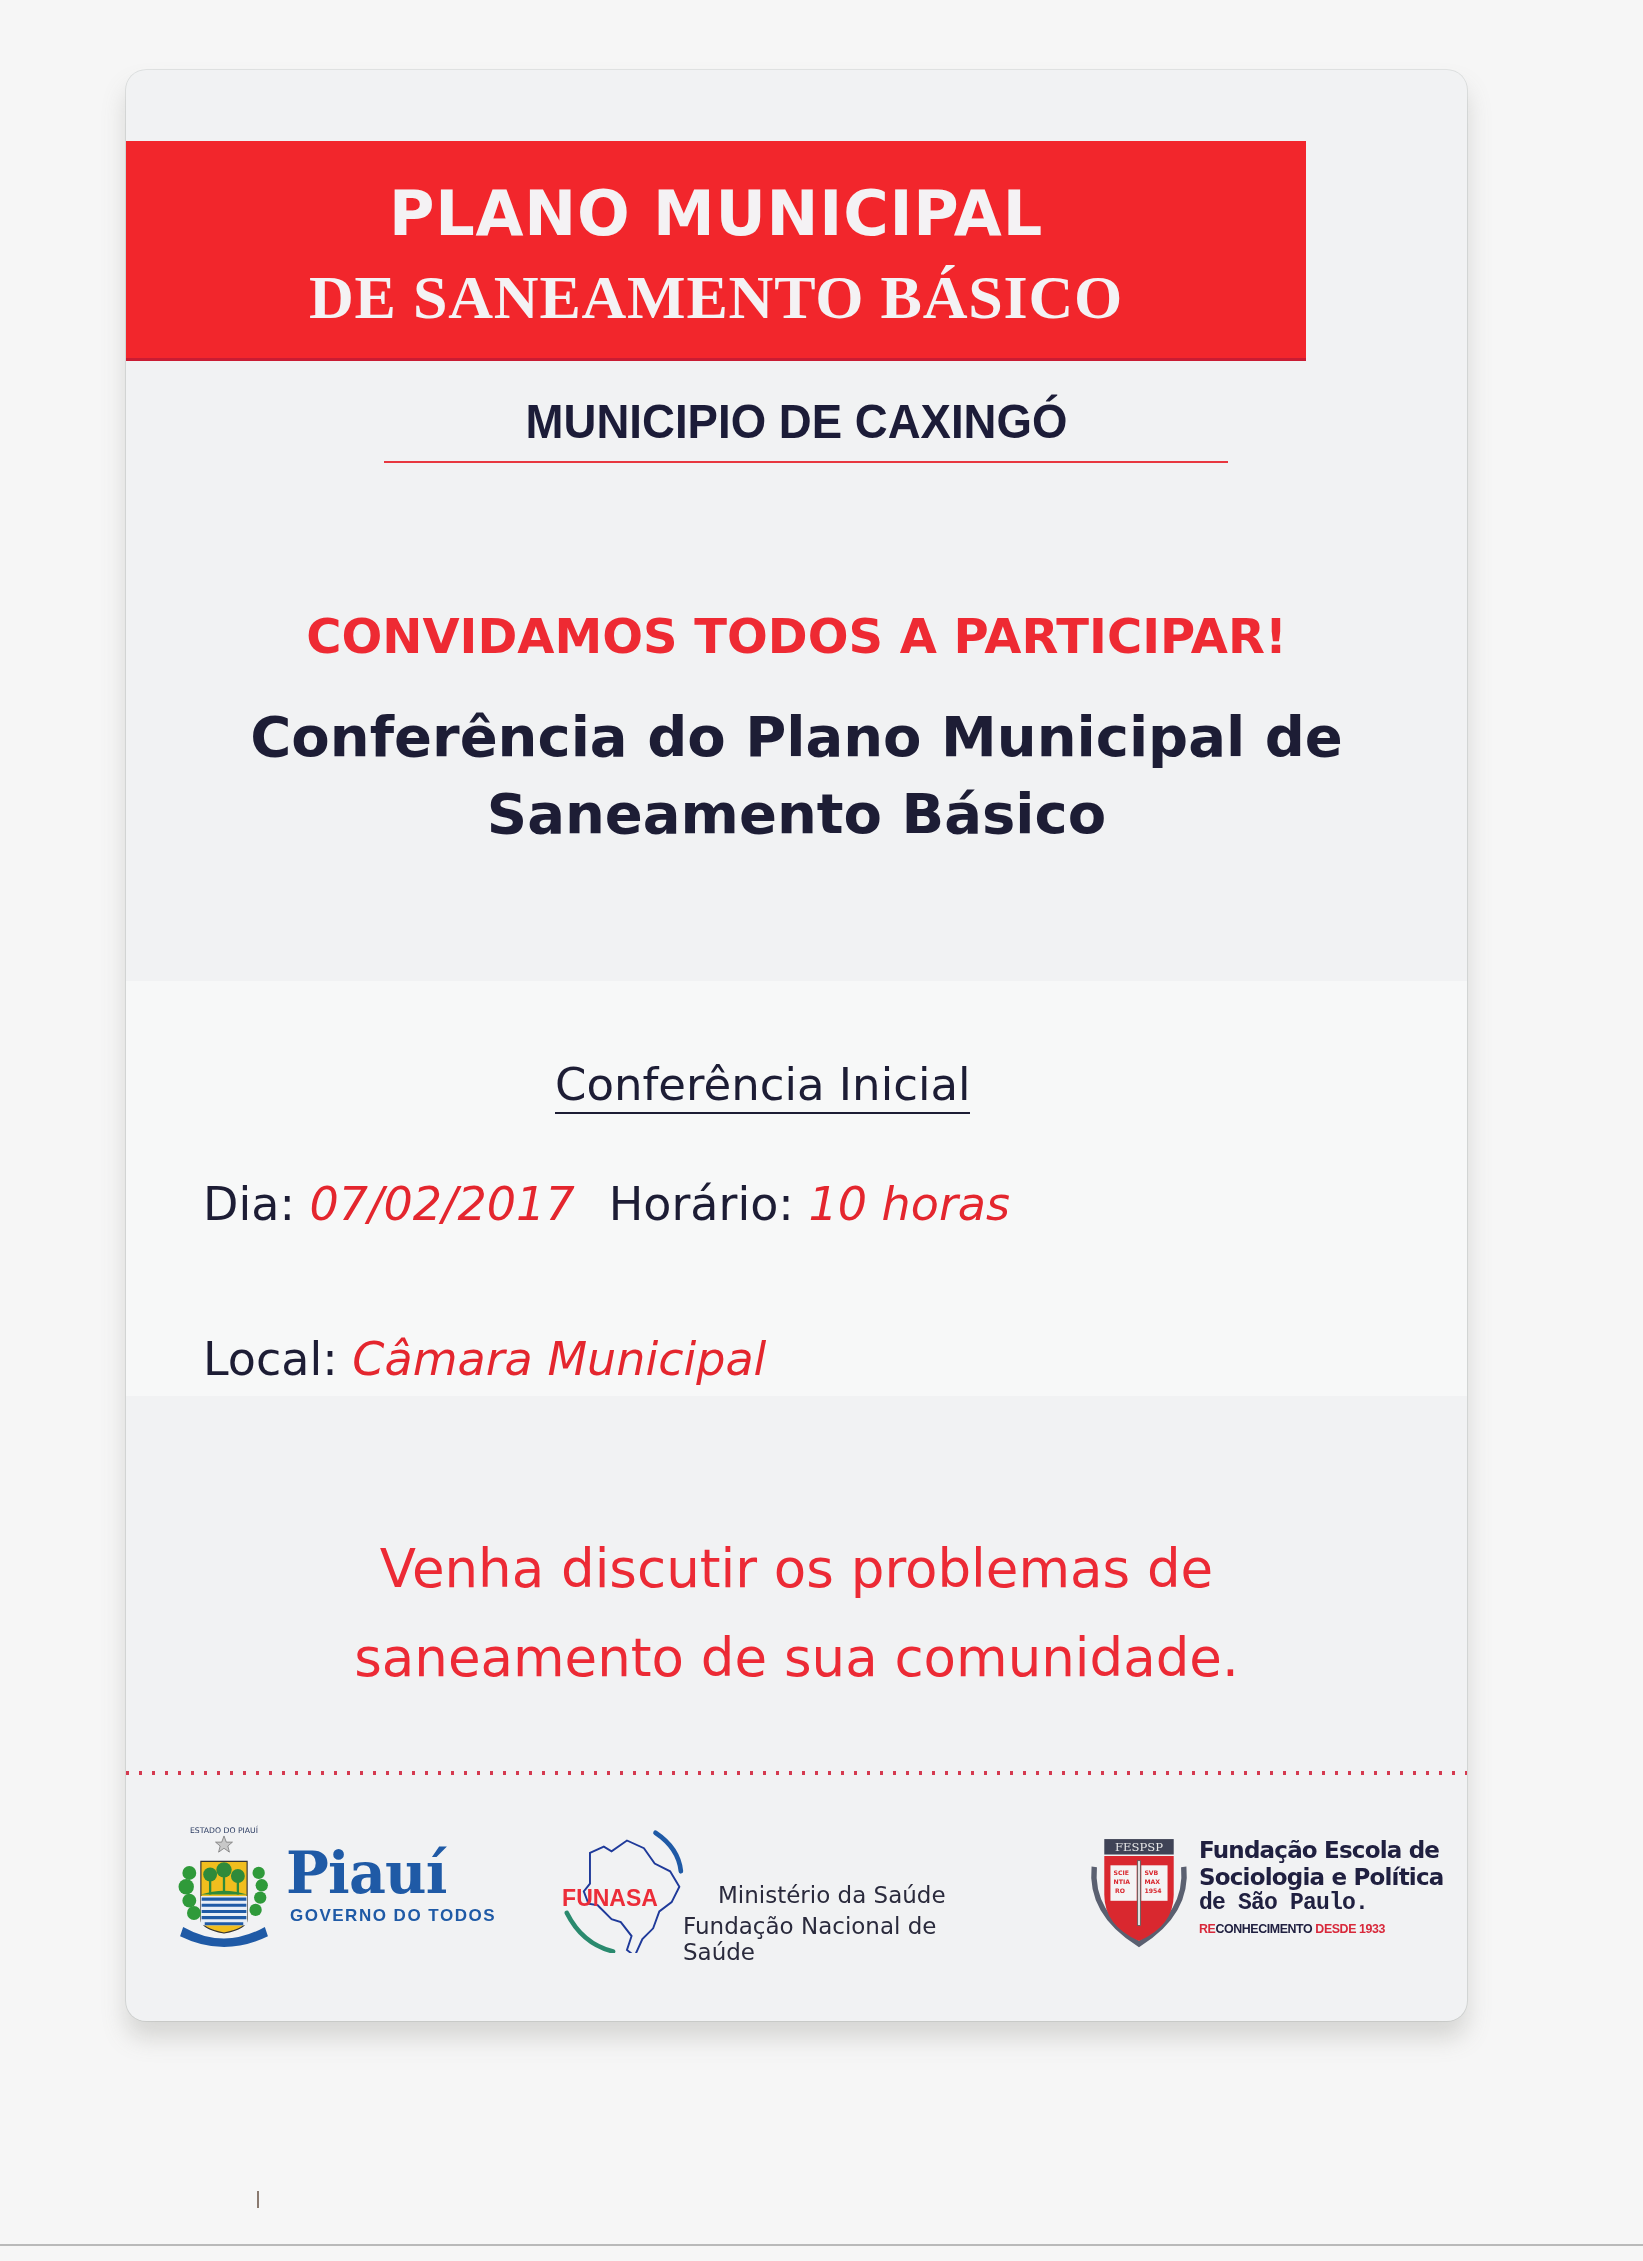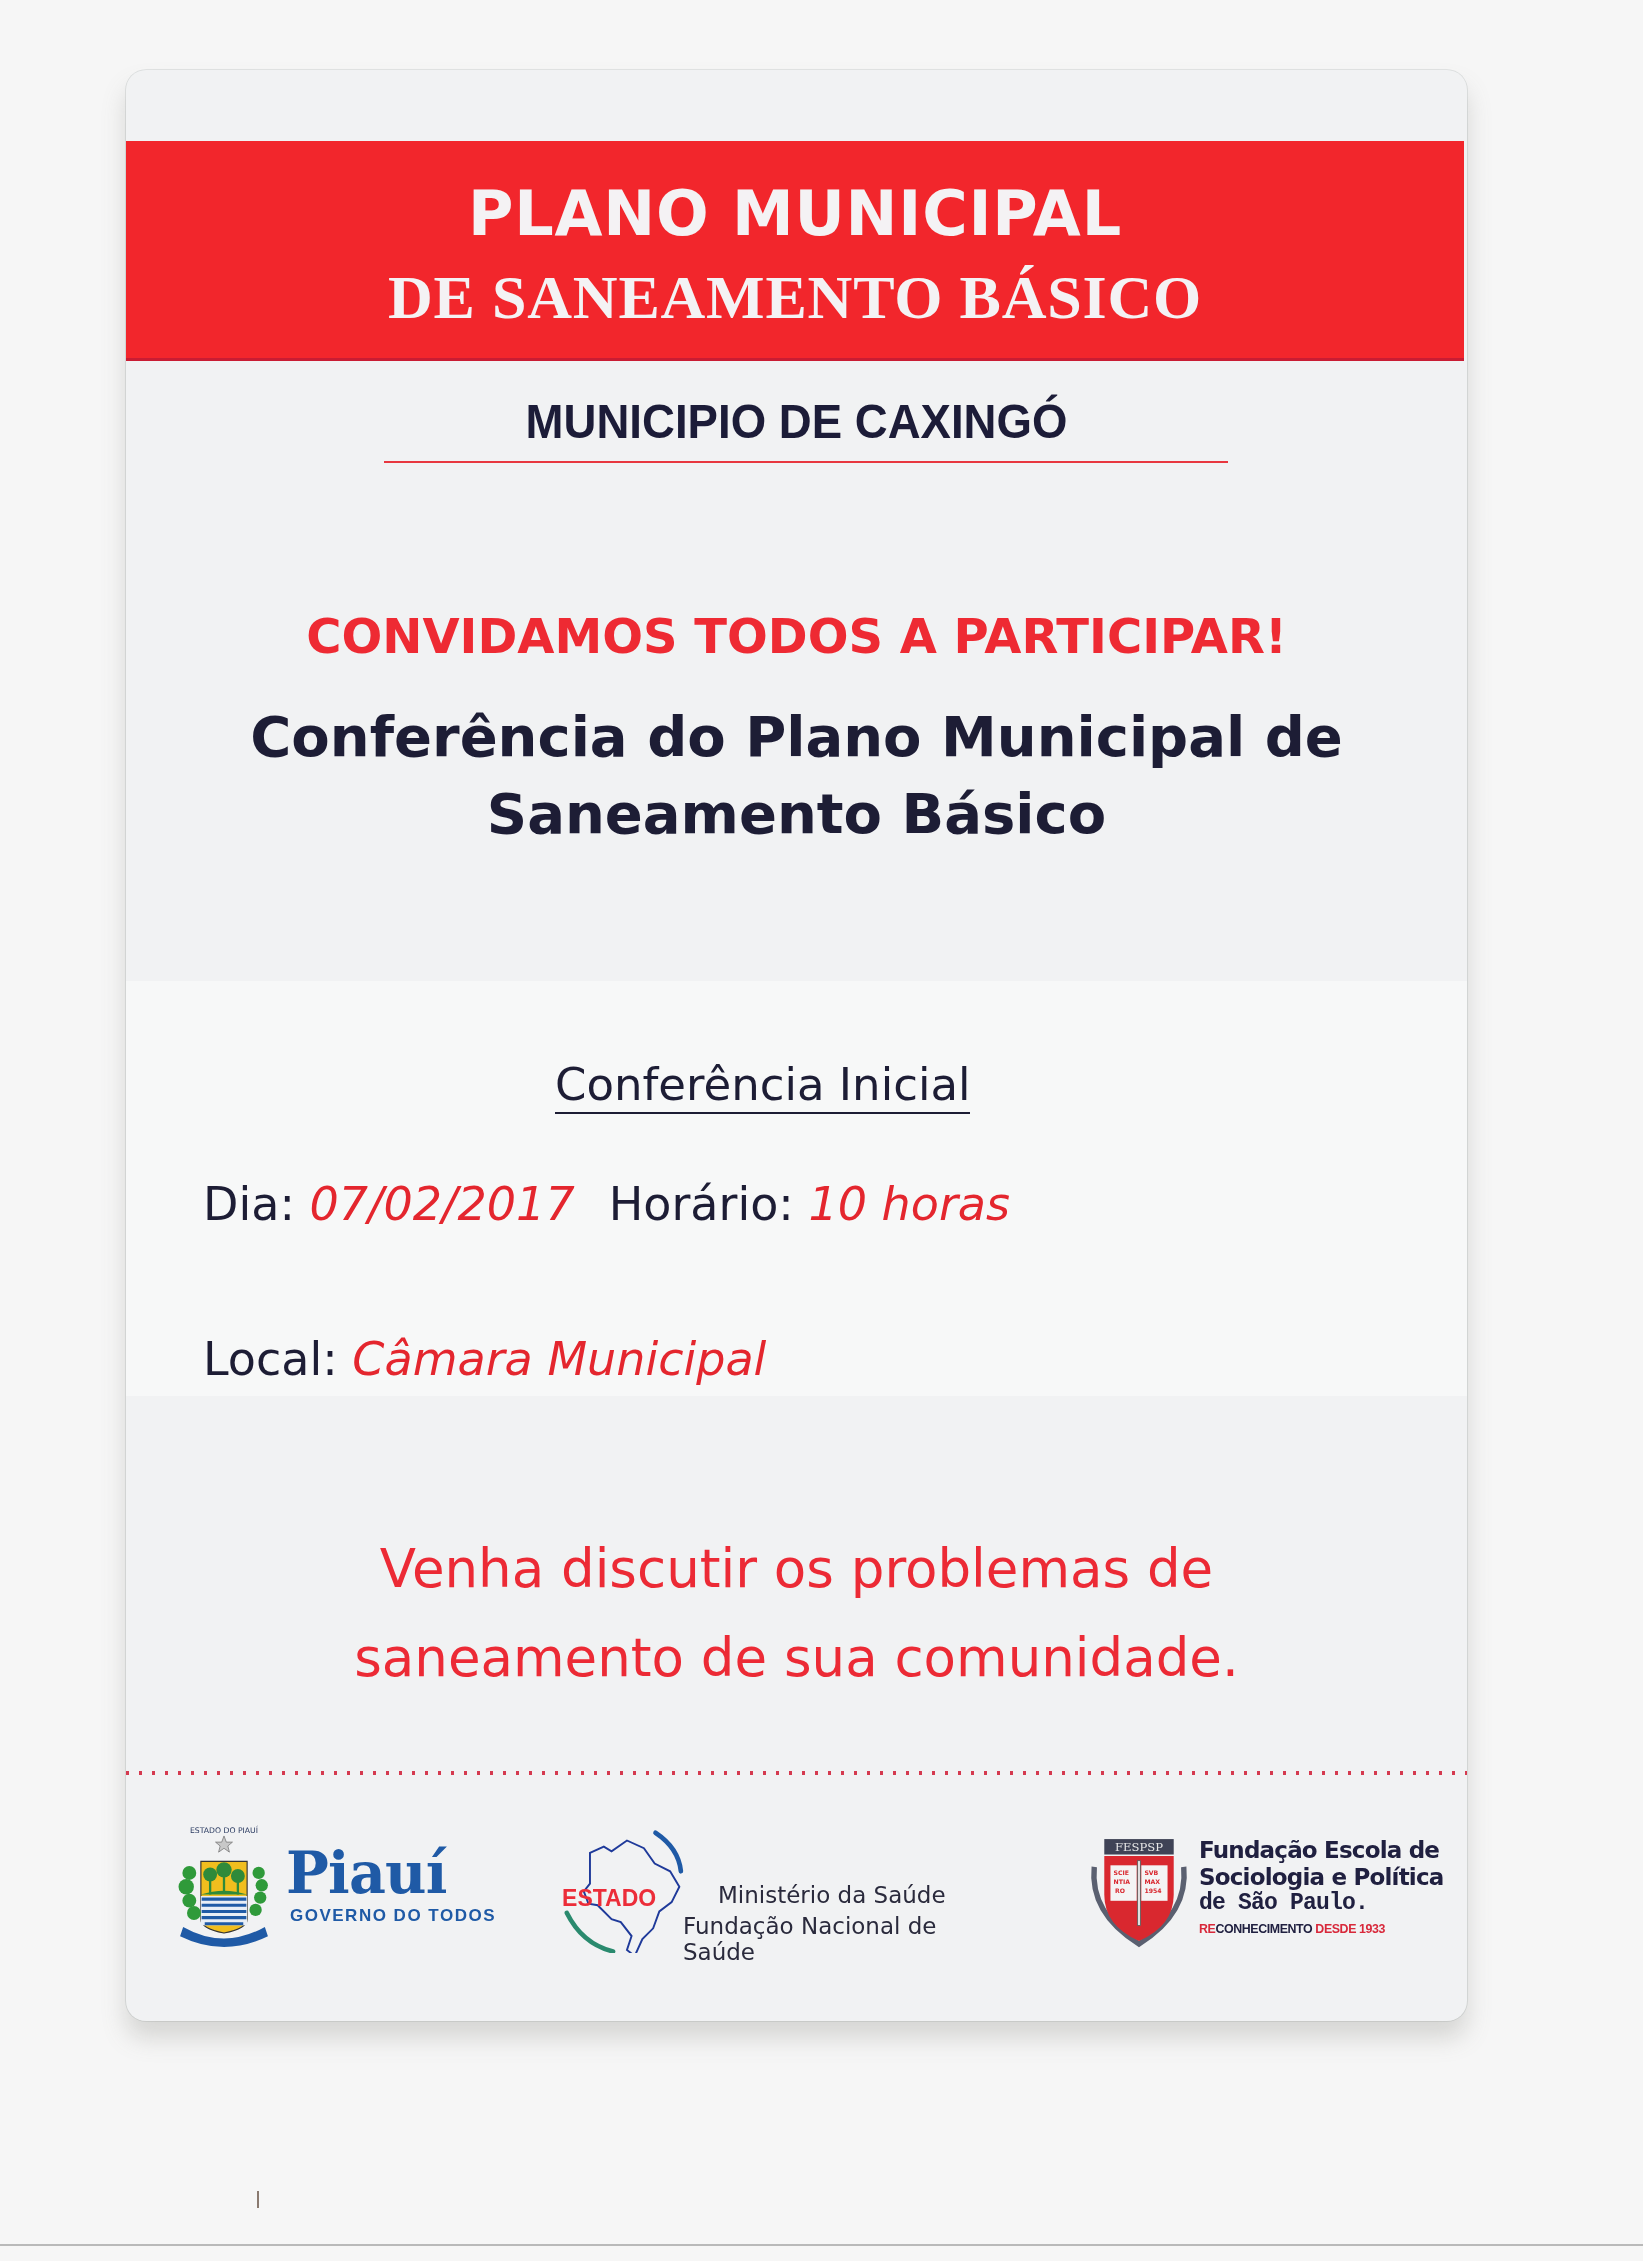--- a/index.html
+++ b/index.html
@@ -13,21 +13,21 @@
     background: #b9b9b9;
   }
   .card {
     position: absolute; left: 126px; top: 70px; width: 1341px; height: 1951px;
     background: #f1f2f3;
     border-radius: 20px;
     box-shadow: 0 17px 23px rgba(120,120,110,0.25), 0 0 0 0.8px rgba(200,205,205,0.6);
     overflow: hidden;
   }
   .banner {
-    position: absolute; left: 0; top: 71px; width: 1338px; height: 220px;
+    position: absolute; left: 0; top: 71px; width: 1180px; height: 220px;
     background: #f2262c;
     box-shadow: inset 0 -3.1px 0 #c91c33;
   }
   .banner .line {
     position: absolute; left: 0; width: 100%; text-align: center;
     color: #f4f2f4; font-weight: bold; font-size: 62px; letter-spacing: 0.8px;
     font-family: "DejaVu Sans", sans-serif;
   }
   .banner .l1 { top: 36px; }
   .banner .l2 { top: 121px; font-family: Liberation Serif, serif; }
@@ -204,21 +204,21 @@
     <div class="name">Piauí</div>
     <div class="sub">GOVERNO DO TODOS</div>
   </div>
 
   <div class="logo funasa">
     <svg width="139" height="131" viewBox="0 0 180 170">
       <path d="M125 14 q30 20 33 50" fill="none" stroke="#1f5aa6" stroke-width="6" stroke-linecap="round"></path>
       <path d="M10 118 q20 40 60 50" fill="none" stroke="#2a8a6e" stroke-width="6" stroke-linecap="round"></path>
       <path d="M40 40 l18 -8 l10 6 l20 -14 l22 10 l14 20 l20 10 l12 20 l-10 20 l-16 12 l-8 22 l-14 14 l-10 22 l-10 -8 l6 -18 l-14 -18 l-12 -4 l-18 -18 l-12 -2 l-6 -16 l8 -10 z" fill="none" stroke="#1f3a9a" stroke-width="2.5"></path>
     </svg>
-    <div class="tag">ESTADO</div>
+    <div class="tag">FUNASA</div>
     <div class="t1">Ministério da Saúde</div>
     <div class="t2">Fundação Nacional de Saúde</div>
   </div>
 
   <div class="logo fespsp">
     <svg width="108" height="124" viewBox="0 0 140 160">
       <path d="M12 50 q-6 60 58 100 q64 -40 58 -100" fill="none" stroke="#5a6070" stroke-width="7"></path>
       <rect x="25" y="14" width="90" height="20" fill="#3f4356"></rect>
       <text x="70" y="30" text-anchor="middle" font-size="15" fill="#e8e8e8" font-family="DejaVu Serif, serif">FESPSP</text>
       <path d="M25 36 h90 v50 q0 40 -45 60 q-45 -20 -45 -60 z" fill="#d9282f"></path>

